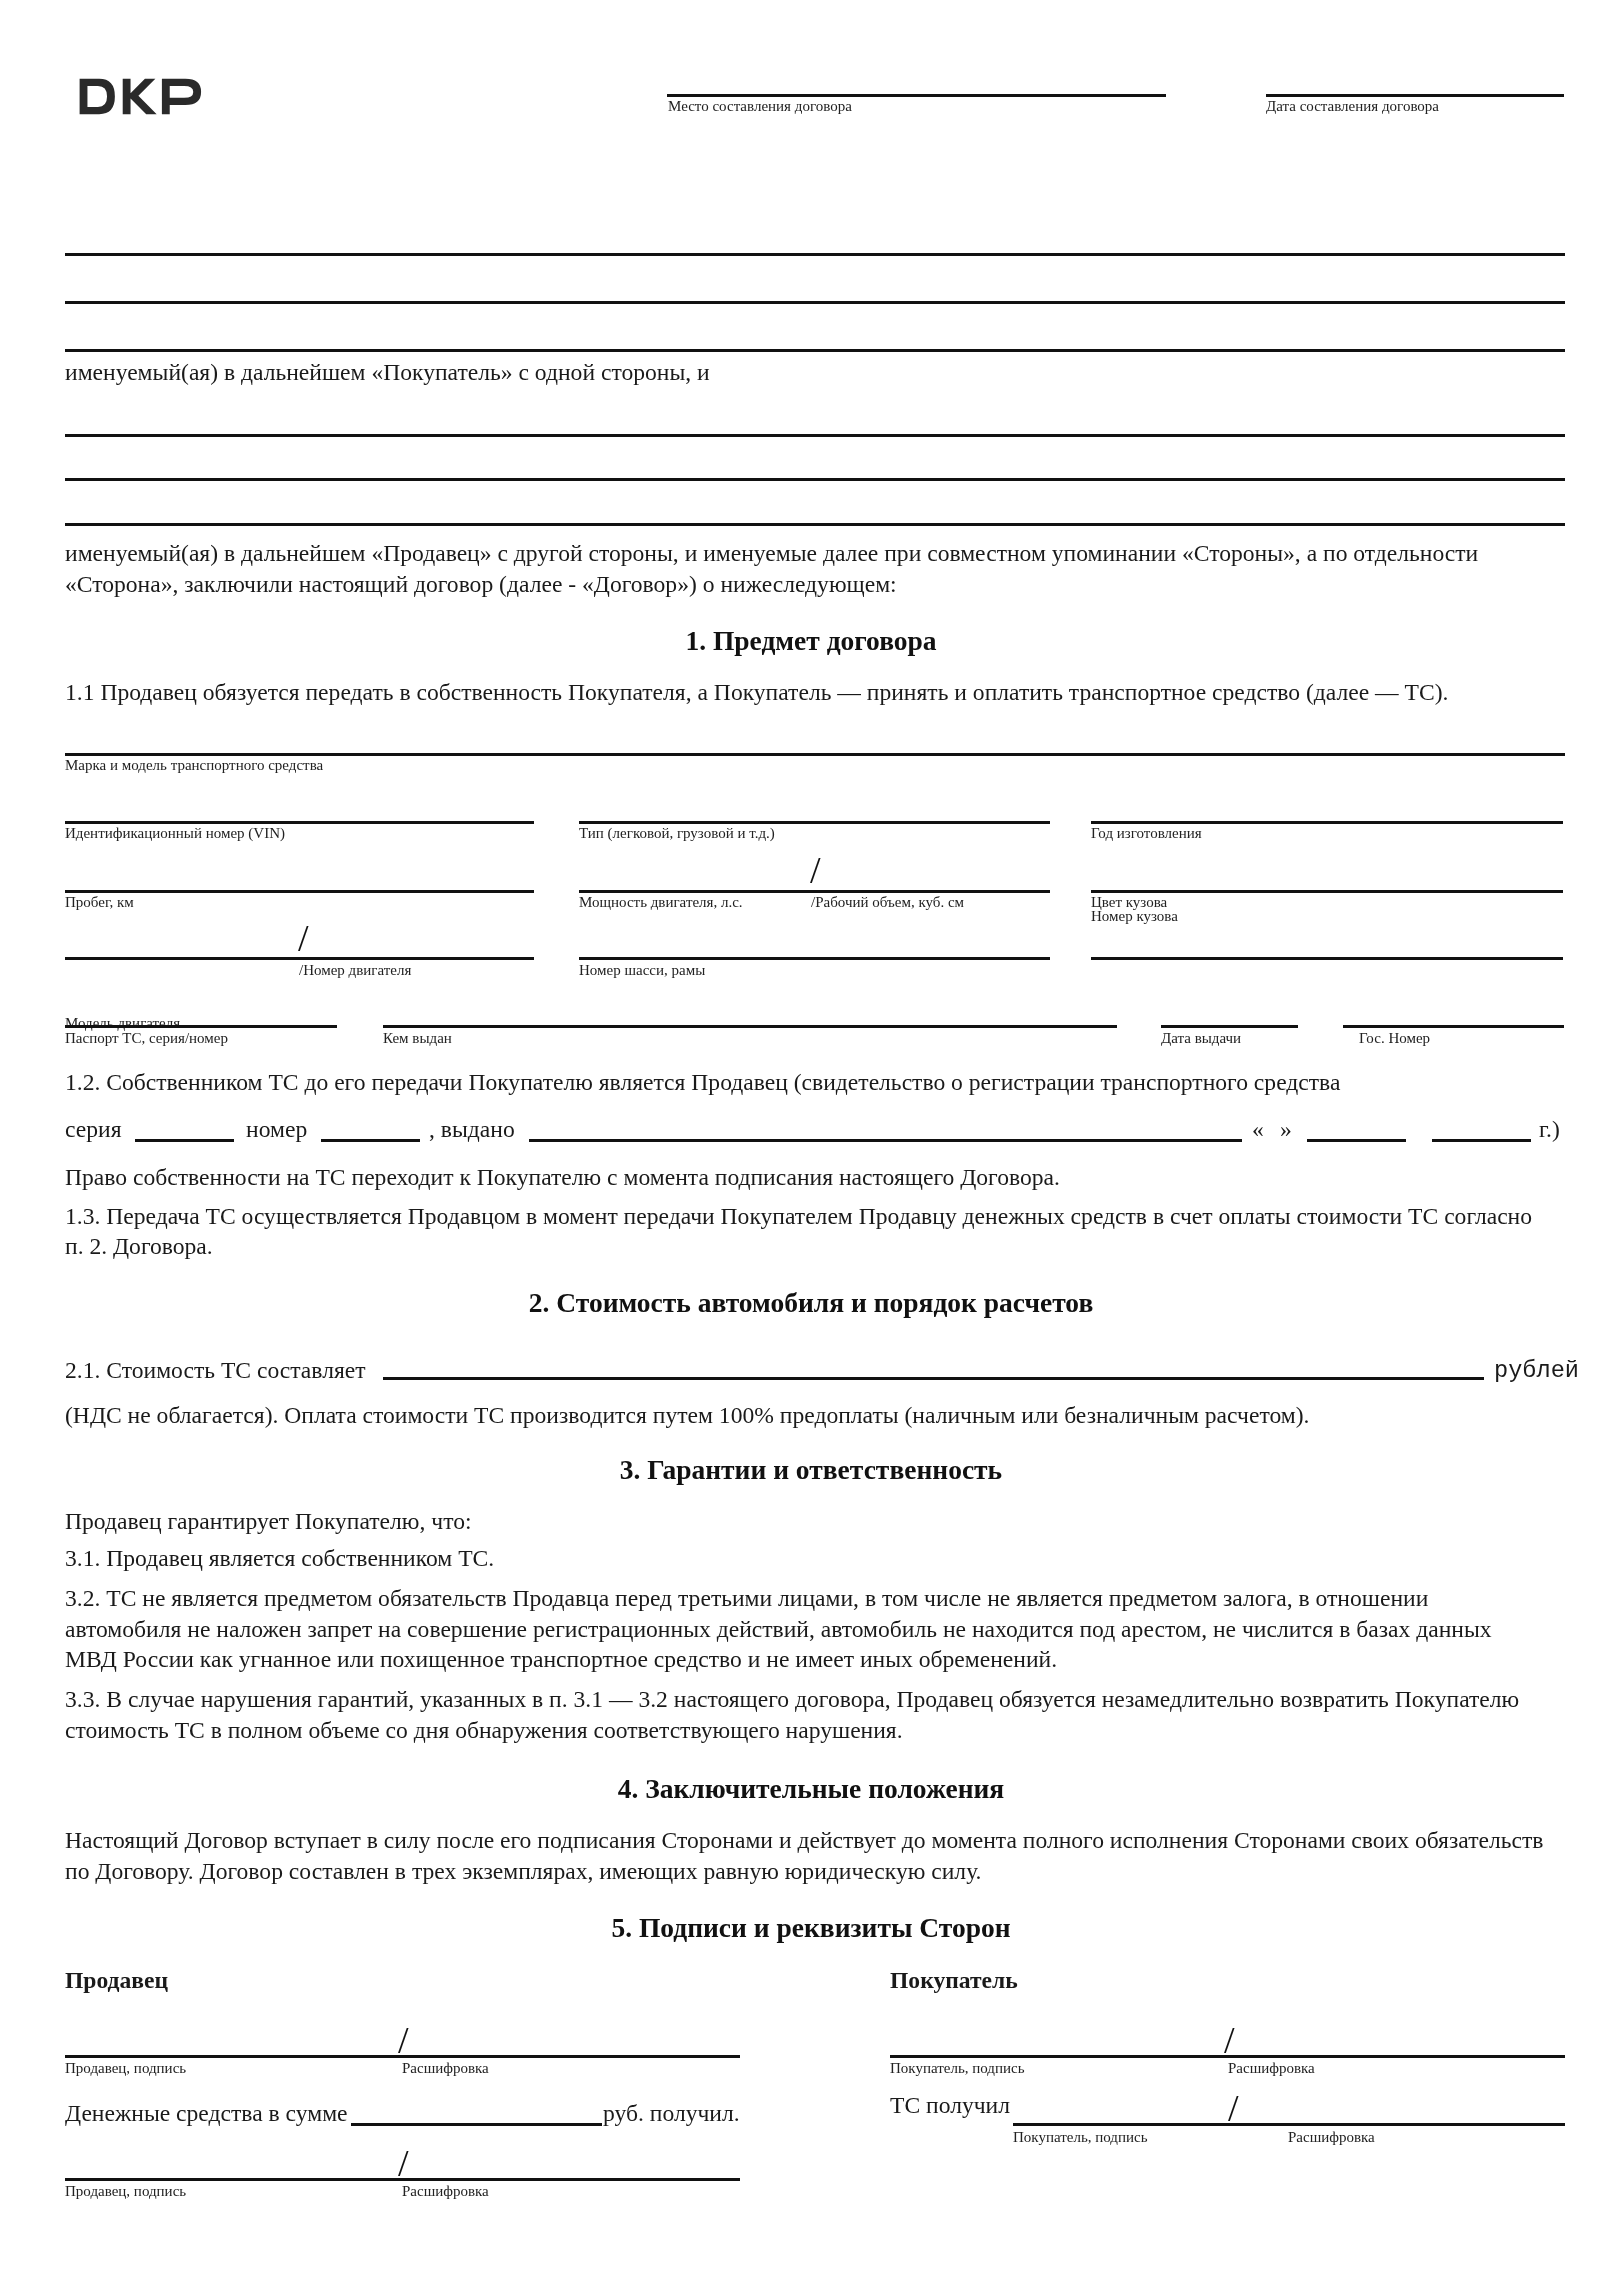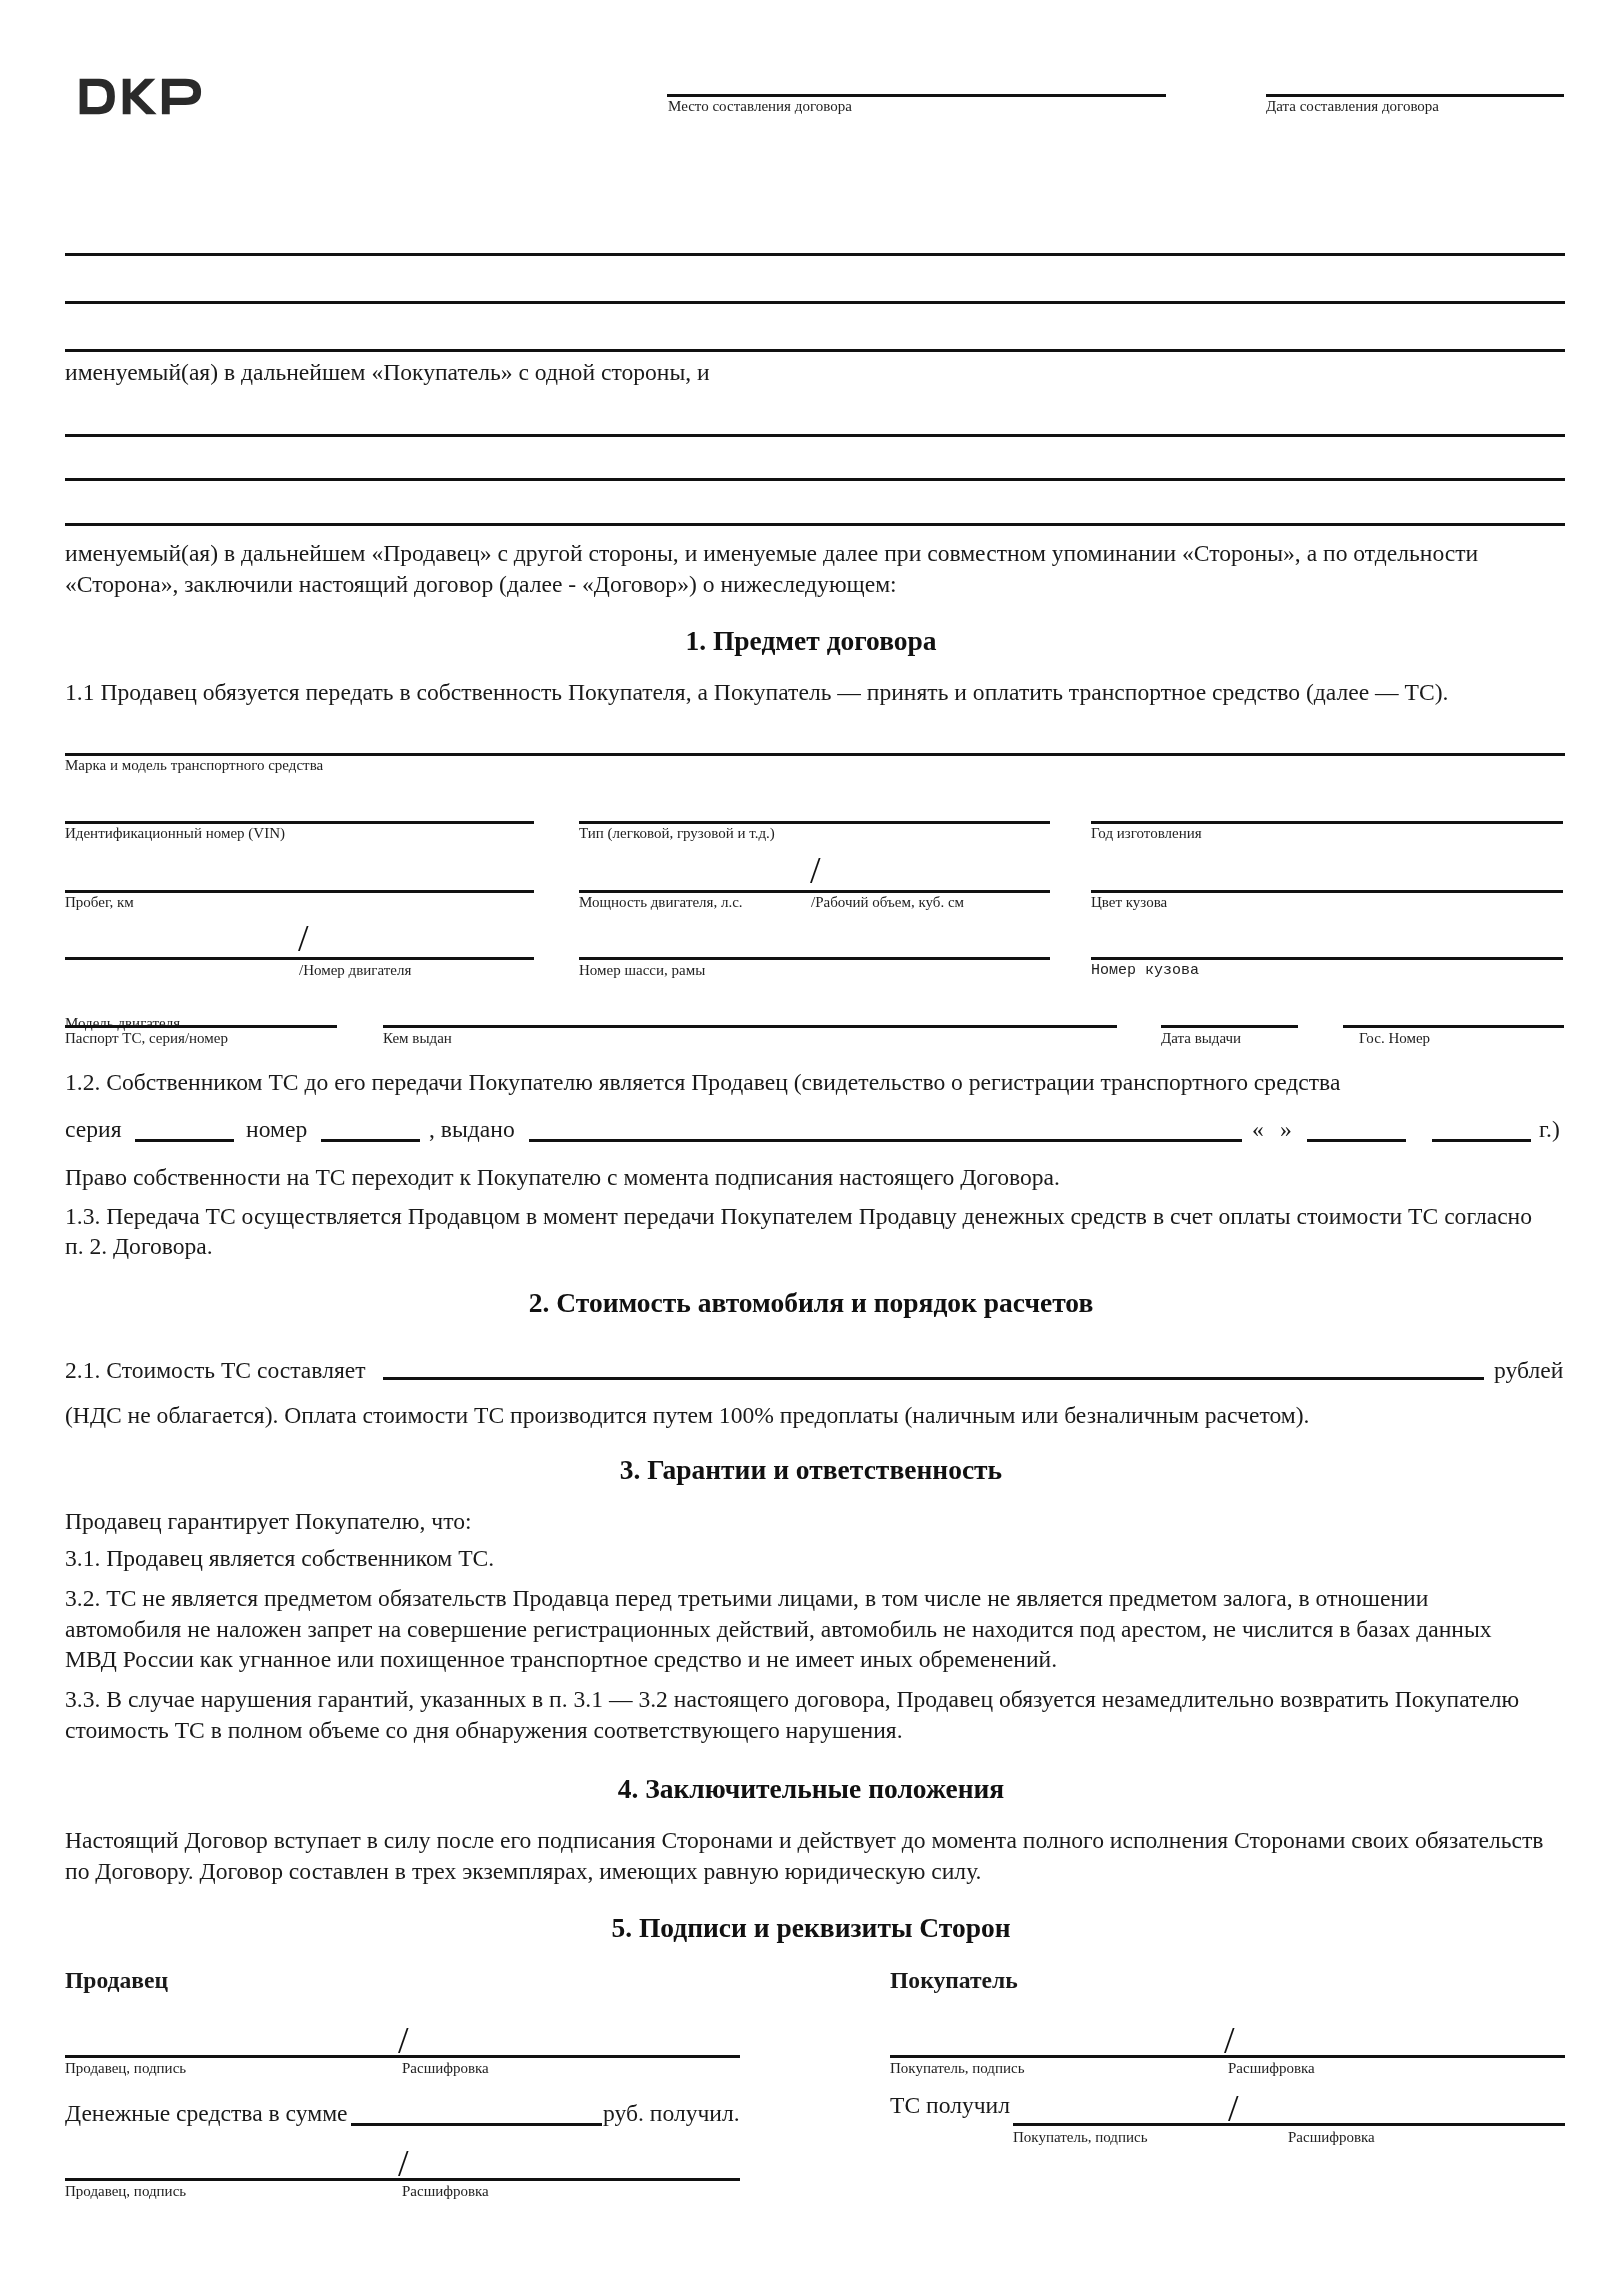--- a/index.html
+++ b/index.html
@@ -65,21 +65,21 @@
 <div class="line field" style="left:1091px; top:890px; width:472px;"></div>
 <div class="cap" style="left:1091px; top:895px;">Цвет кузова</div>
 
 <div class="slash" style="left:298px; top:919px;">/</div>
 <div class="line field" style="left:65px; top:957px; width:469px;"></div>
 <div class="cap" style="left:65px; top:1016px;">Модель двигателя</div>
 <div class="cap" style="left:299px; top:963px;">/Номер двигателя</div>
 <div class="line field" style="left:579px; top:957px; width:471px;"></div>
 <div class="cap" style="left:579px; top:963px;">Номер шасси, рамы</div>
 <div class="line field" style="left:1091px; top:957px; width:472px;"></div>
-<div class="cap" style="left:1091px; top:963px;font-family:Liberation Mono, monospace;">Номер кузова</div>
+<div class="cap" style="left:1091px; top:909px;">Номер кузова</div>
 
 <div class="line field" style="left:65px; top:1025px; width:272px;"></div>
 <div class="cap" style="left:65px; top:1031px;">Паспорт ТС, серия/номер</div>
 <div class="line field" style="left:383px; top:1025px; width:734px;"></div>
 <div class="cap" style="left:383px; top:1031px;">Кем выдан</div>
 <div class="line field" style="left:1161px; top:1025px; width:137px;"></div>
 <div class="cap" style="left:1161px; top:1031px;">Дата выдачи</div>
 <div class="line field" style="left:1343px; top:1025px; width:221px;"></div>
 <div class="cap" style="left:1343px; top:1031px;margin-left:16px;">Гос. Номер</div>
 
@@ -96,21 +96,21 @@
 <div class="line field" style="left:1432px; top:1139px; width:99px;"></div>
 <div class="txt" style="left:1539px; top:1118px;">г.)</div>
 
 <div class="txt" style="left:65px; top:1166px;">Право собственности на ТС переходит к Покупателю с момента подписания настоящего Договора.</div>
 <div class="txt" style="left:65px; top:1205px;">1.3. Передача ТС осуществляется Продавцом в момент передачи Покупателем Продавцу денежных средств в счет оплаты стоимости ТС согласно</div>
 <div class="txt" style="left:65px; top:1235px;">п. 2. Договора.</div>
 
 <div class="head" style="top:1289px;">2. Стоимость автомобиля и порядок расчетов</div>
 <div class="txt" style="left:65px; top:1359px;">2.1. Стоимость ТС составляет</div>
 <div class="line field" style="left:383px; top:1377px; width:1101px;"></div>
-<div class="txt" style="left:1494px; top:1359px;">рублей</div>
+<div class="txt" style="left:1494px; top:1359px;font-family:Liberation Mono, monospace;">рублей</div>
 <div class="txt" style="left:65px; top:1404px;">(НДС не облагается). Оплата стоимости ТС производится путем 100% предоплаты (наличным или безналичным расчетом).</div>
 
 <div class="head" style="top:1456px;">3. Гарантии и ответственность</div>
 <div class="txt" style="left:65px; top:1510px;">Продавец гарантирует Покупателю, что:</div>
 <div class="txt" style="left:65px; top:1547px;">3.1. Продавец является собственником ТС.</div>
 <div class="txt" style="left:65px; top:1587px;">3.2. ТС не является предметом обязательств Продавца перед третьими лицами, в том числе не является предметом залога, в отношении</div>
 <div class="txt" style="left:65px; top:1618px;">автомобиля не наложен запрет на совершение регистрационных действий, автомобиль не находится под арестом, не числится в базах данных</div>
 <div class="txt" style="left:65px; top:1648px;">МВД России как угнанное или похищенное транспортное средство и не имеет иных обременений.</div>
 <div class="txt" style="left:65px; top:1688px;">3.3. В случае нарушения гарантий, указанных в п. 3.1 — 3.2 настоящего договора, Продавец обязуется незамедлительно возвратить Покупателю</div>
 <div class="txt" style="left:65px; top:1719px;">стоимость ТС в полном объеме со дня обнаружения соответствующего нарушения.</div>

